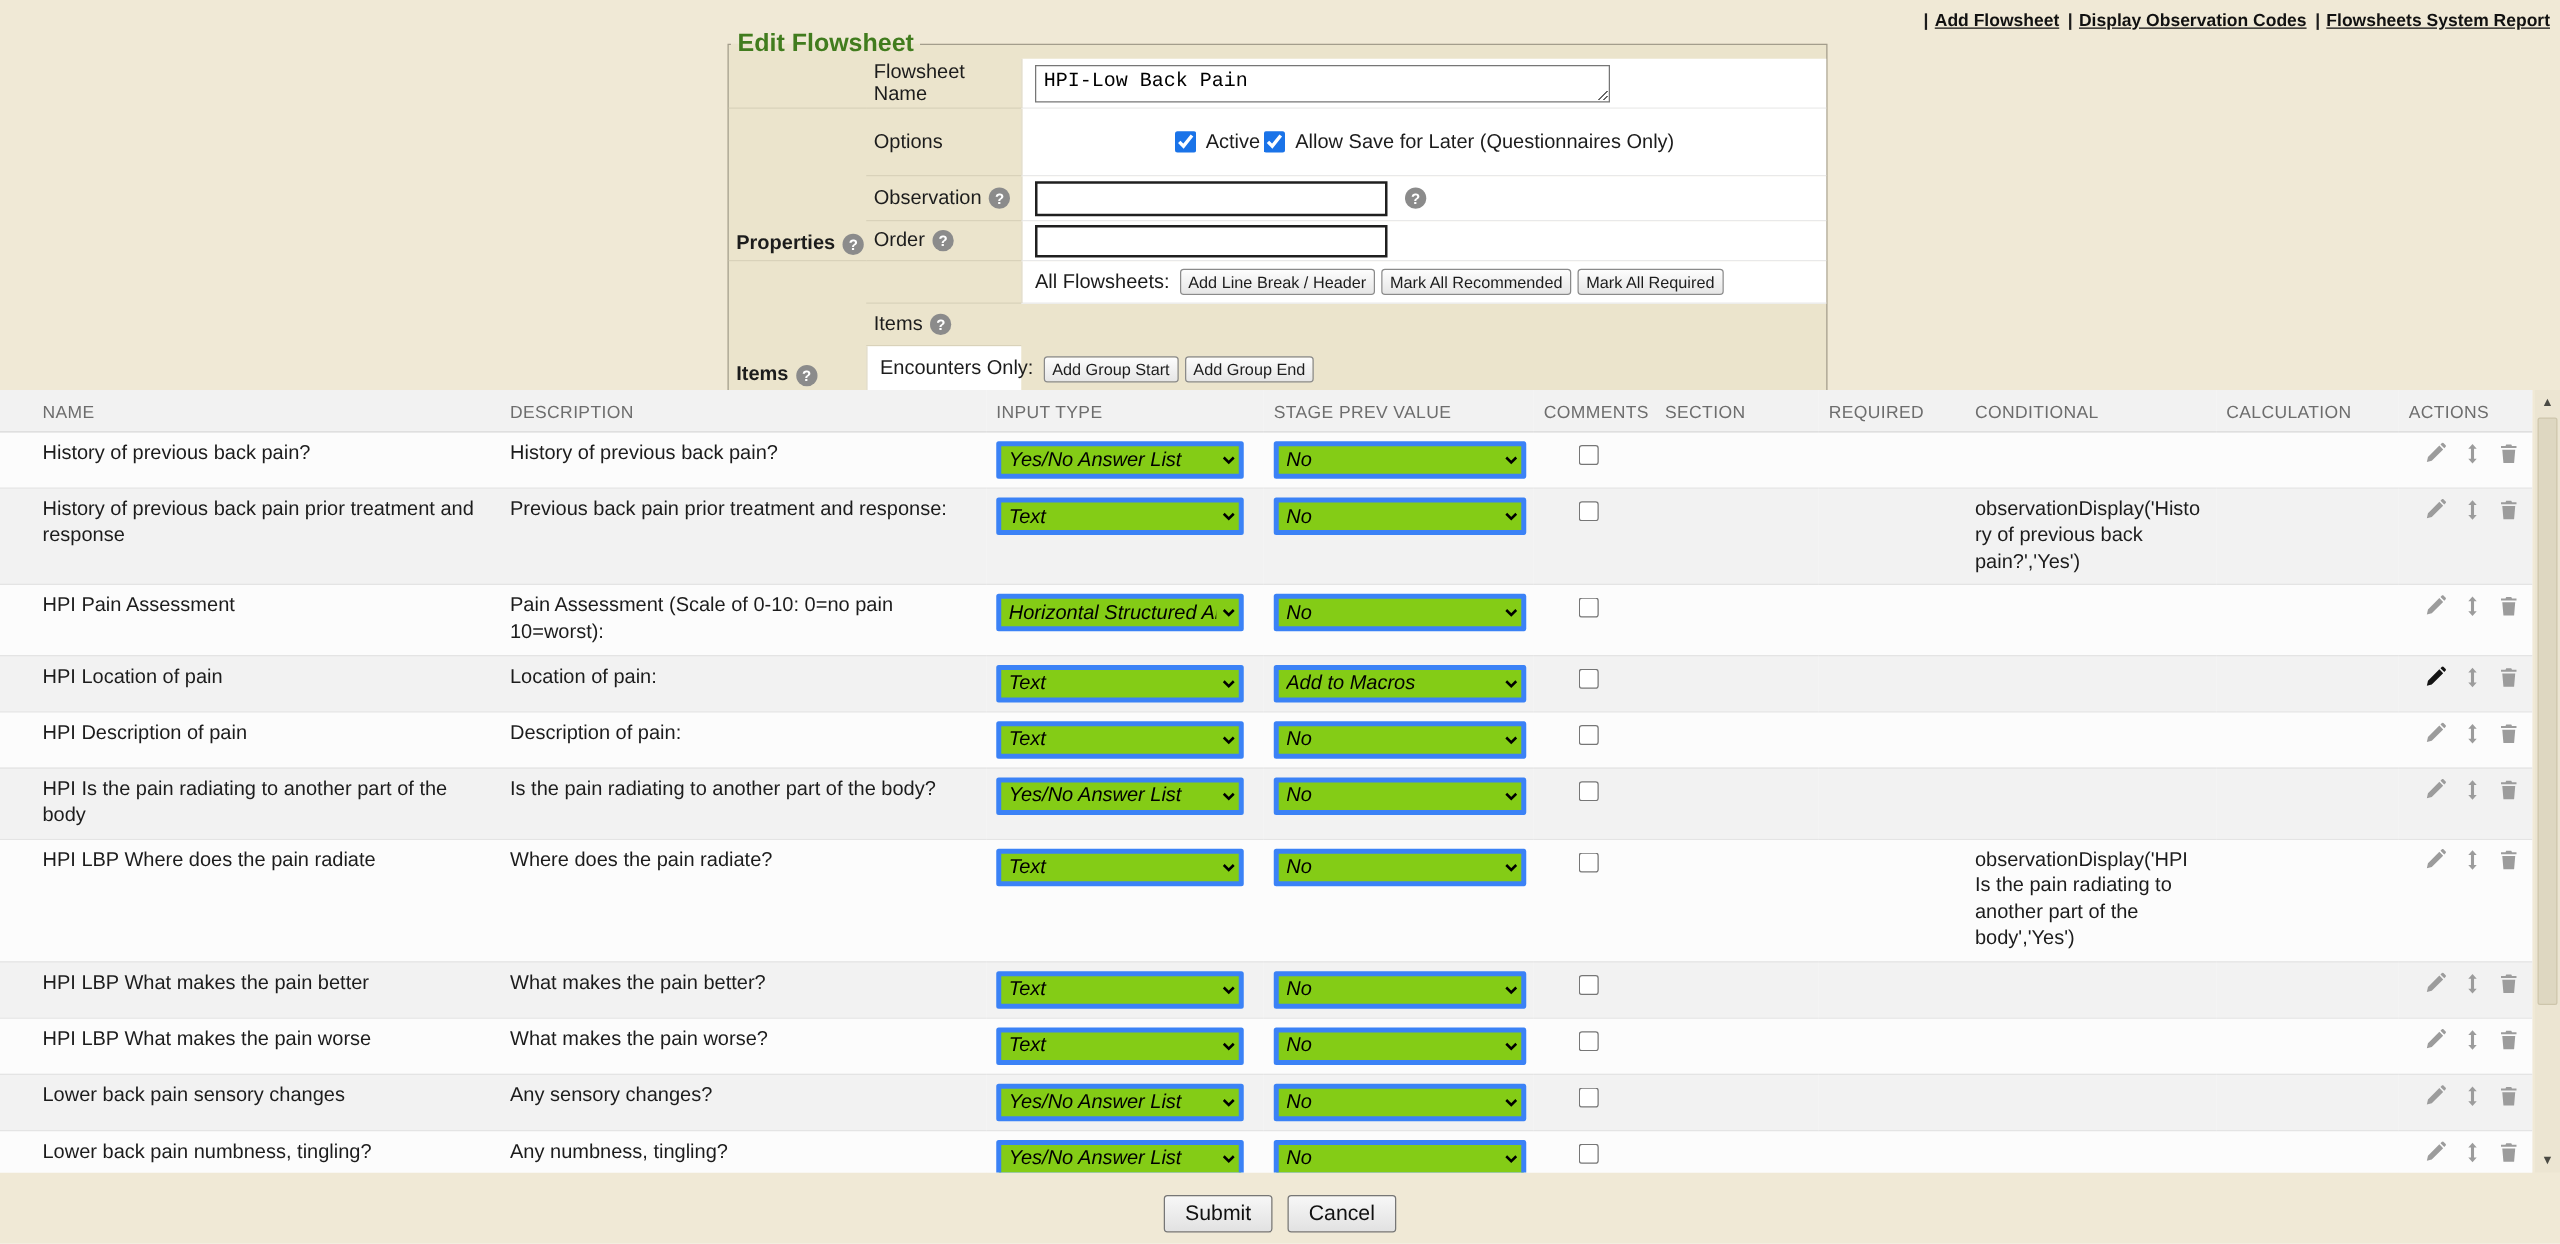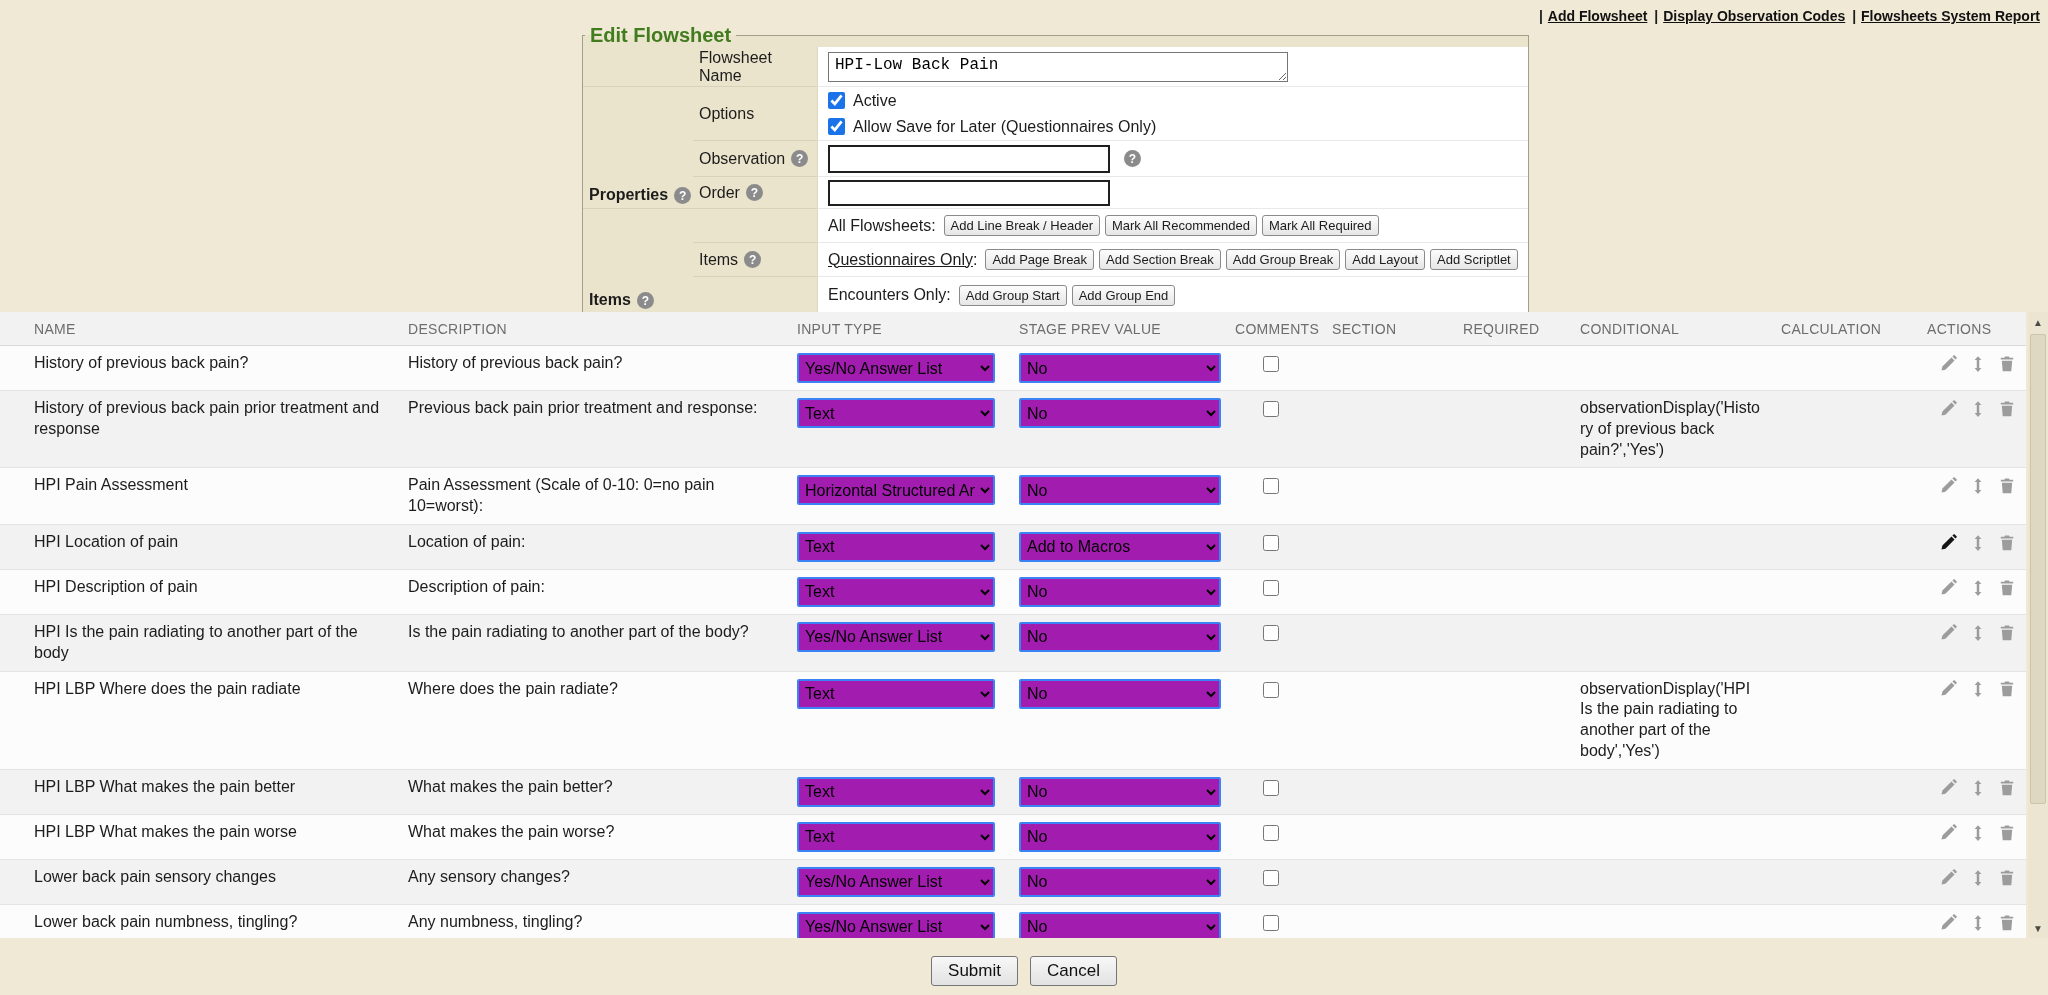--- a/index.html
+++ b/index.html
@@ -44,21 +44,21 @@
   .qicon{
     display:inline-flex;width:17px;height:17px;border-radius:50%;
     background:#8b8b8b;color:#fff;font-size:12px;font-weight:bold;
     align-items:center;justify-content:center;margin-left:6px;flex:0 0 auto;cursor:help;
   }
   textarea.fs-name{
     width:460px;height:30px;font-family:"Liberation Mono","DejaVu Sans Mono",monospace;
     font-size:16px;padding:3px 6px;border:1px solid #767676;resize:both;background:#fff;overflow:hidden;
   }
   input.fs-box{width:282px;height:28px;border:2px solid #1f1f1f;font-size:16px;padding:2px 6px;background:#fff;}
-  .opt-col{display:flex;flex-direction:column;justify-content:center;gap:3px;width:100%;}
+  .opt-col{display:flex;flex-direction:row;justify-content:center;gap:3px;width:100%;}
   .opt-line{display:flex;align-items:center;gap:8px;font-size:16px;height:23px;}
   .opt-line input{width:17px;height:17px;accent-color:#1a73e8;margin:0;}
   .fs-inline{display:flex;align-items:center;gap:5px;white-space:nowrap;width:100%;}
   .mini-btn{
     font-size:13px;padding:2px 6px;border:1px solid #8a8a8a;border-radius:3px;
     background:linear-gradient(#fdfdfd,#e6e6e6);font-family:inherit;cursor:pointer;color:#1c1c1c;
   }
   .u{text-decoration:underline;}
   .grp-label{font-size:16px;margin-right:3px;}
 
@@ -69,21 +69,21 @@
   thead th{
     background:#f2f2f2;color:#6d6d6d;font-size:14px;font-weight:normal;text-align:left;
     padding:9px 8px 8px;border-bottom:1px solid #d9d9d9;letter-spacing:.3px;white-space:nowrap;
   }
   th:first-child,tbody td:first-child{padding-left:34px;}
   tbody td{font-size:16px;vertical-align:top;padding:7px 8px;border-bottom:1px solid #e4e4e4;line-height:1.3;}
   tbody tr:nth-child(odd){background:#fcfcfc;}
   tbody tr:nth-child(even){background:#f2f2f2;}
   td.c-desc{padding-right:26px;}
   td.c-conditional{overflow-wrap:break-word;padding-right:10px;}
-  .sel{font-size:16px;height:30px;border:2px solid #3b82f6;border-radius:2px;background:#a21caf;padding:0 2px;font-family:inherit;}
+  .sel{font-size:16px;height:30px;border:4px solid #3b82f6;border-radius:2px;background:#84cc16;padding:0 2px;font-family:inherit;font-style:italic;}
   .sel-input{width:198px;}
   .sel-stage{width:202px;}
   td.c-comments{padding-left:36px;}
   td.c-comments input{width:16px;height:16px;margin:3px 0 0 0;}
   td.c-actions{text-align:right;padding-right:10px;white-space:nowrap;}
   .icon{display:inline-block;width:18px;height:18px;color:#9c9c9c;margin-left:7px;cursor:pointer;vertical-align:middle;}
   .icon svg{width:100%;height:100%;fill:currentColor;}
   .icon.active{color:#141414;}
 
   
@@ -178,33 +178,20 @@
         <button class="mini-btn">Add Line Break / Header</button>
             <button class="mini-btn">Mark All Recommended</button>
             <button class="mini-btn">Mark All Required</button>
           </span>
       </div>
     </div>
 
     <div class="cell">
       <span class="fs-label">Items</span>
       <span class="qicon">?</span>
-    </div>
-    <div class="cell white">
-      <div class="fs-inline">
-        <span class="grp-label"><span class="u">Questionnaires Only</span><span>:</span></span>
-        <span class="fs-inline">
-
-        <button class="mini-btn">Add Page Break</button>
-            <button class="mini-btn">Add Section Break</button>
-            <button class="mini-btn">Add Group Break</button>
-            <button class="mini-btn">Add Layout</button>
-            <button class="mini-btn">Add Scriptlet</button>
-          </span>
-      </div>
     </div>
 
     <div class="cell last"></div>
     <div class="cell white last">
       <div class="fs-inline">
         <span class="grp-label">Encounters Only:</span>
         <span class="fs-inline">
 
         <button class="mini-btn">Add Group Start</button>
             <button class="mini-btn">Add Group End</button>

